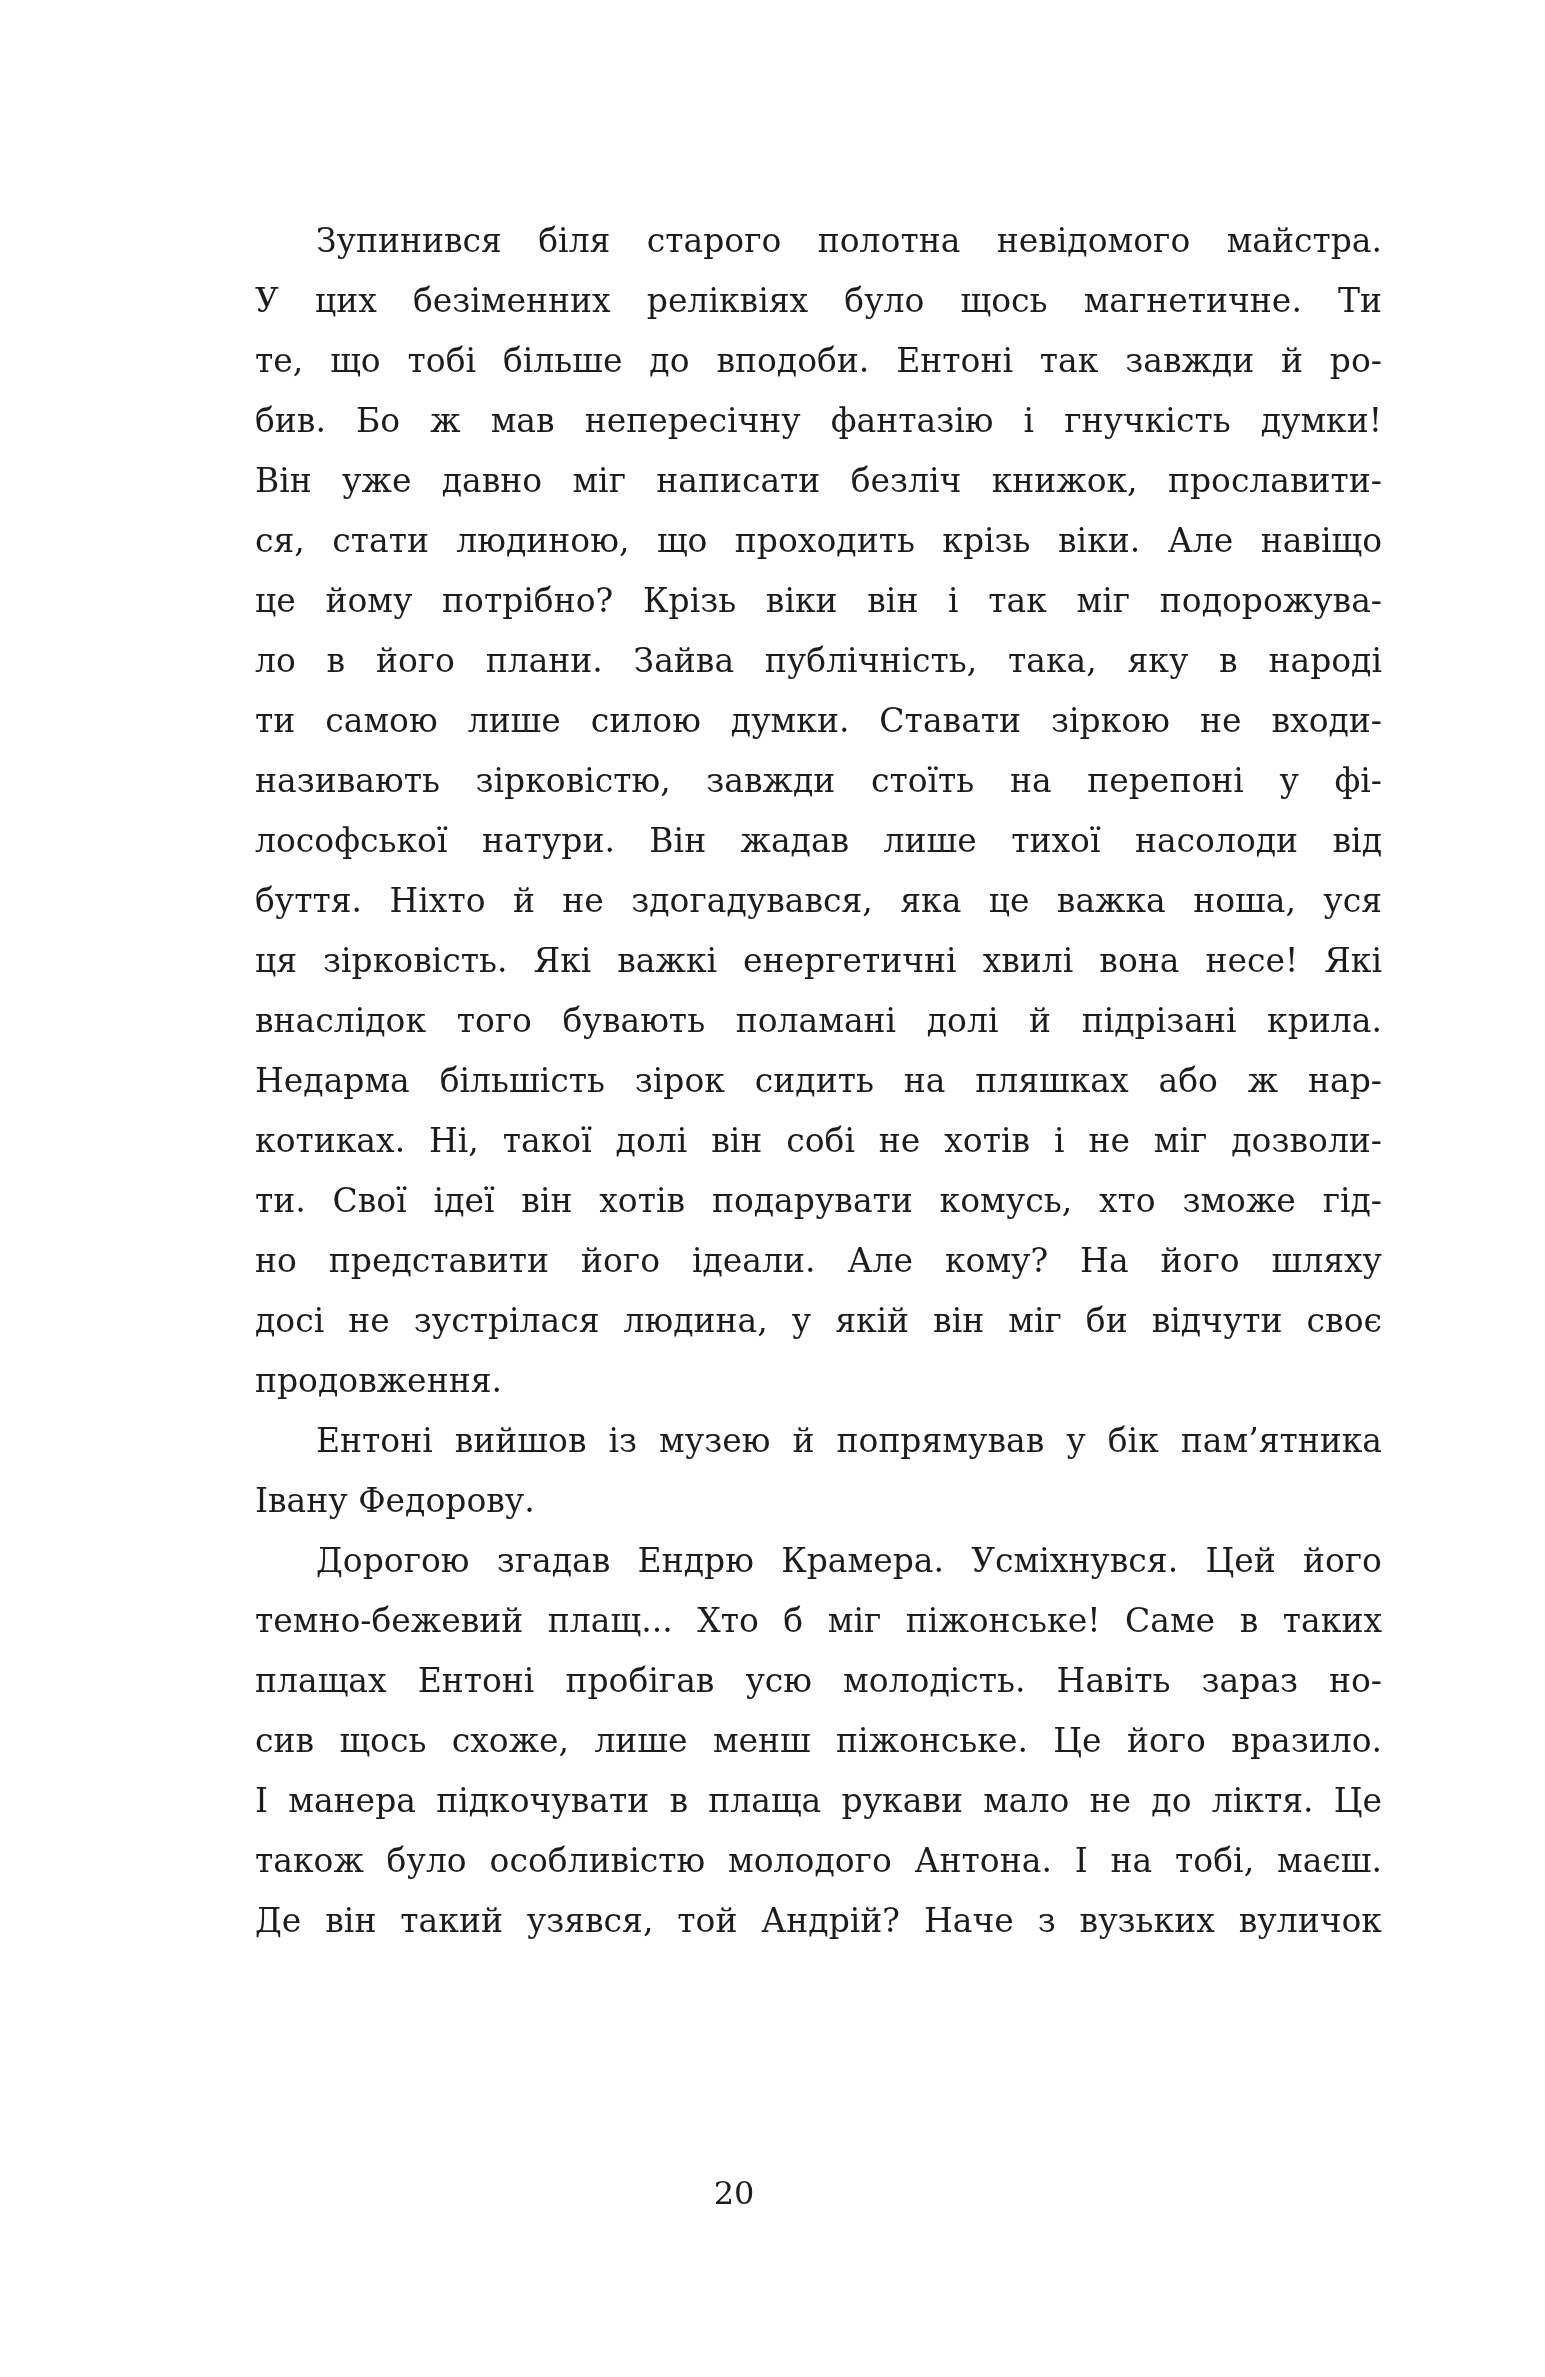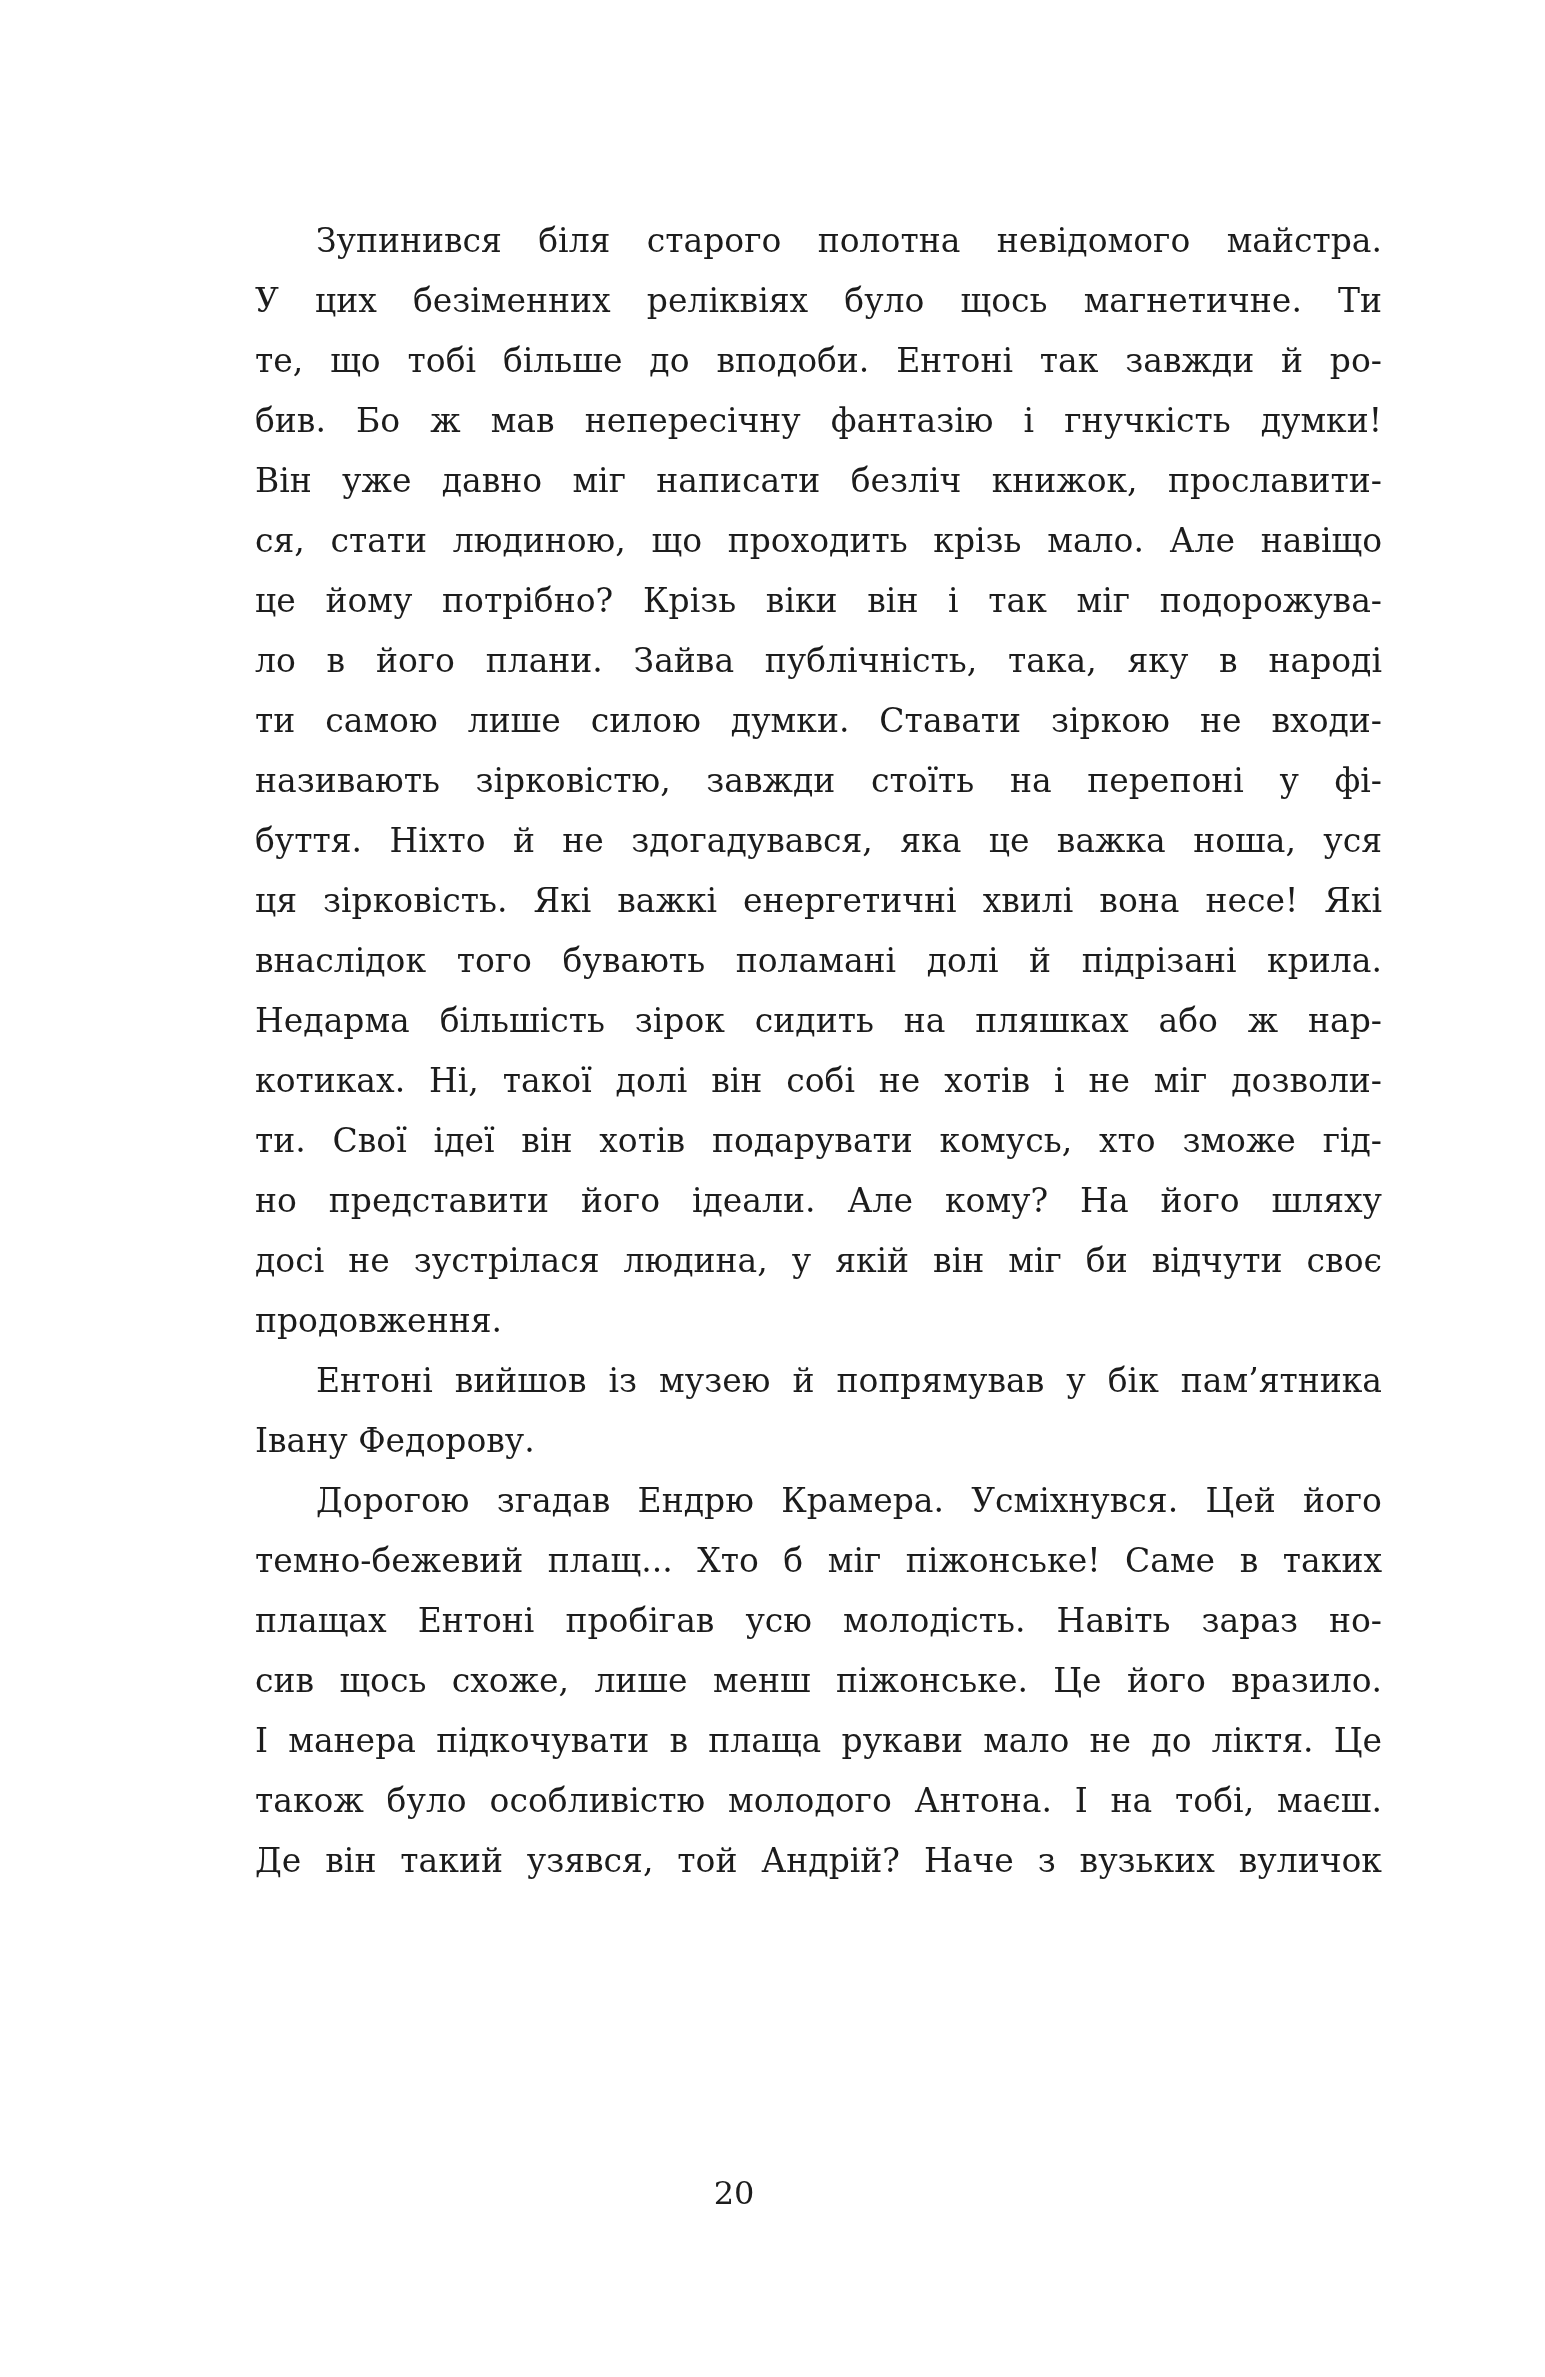--- a/index.html
+++ b/index.html
@@ -28,25 +28,26 @@
 
 <div class="page">
   <div class="text-block">
 
     <div>
       <span class="line indent">Зупинився біля старого полотна невідомого майстра.</span>
       <span class="line">У цих безіменних реліквіях було щось магнетичне. Ти</span>
       <span class="line">те, що тобі більше до вподоби. Ентоні так завжди й ро-</span>
       <span class="line">бив. Бо ж мав непересічну фантазію і гнучкість думки!</span>
       <span class="line">Він уже давно міг написати безліч книжок, прославити-</span>
-      <span class="line">ся, стати людиною, що проходить крізь мало. Але навіщо</span>
+      <span class="line">ся, стати людиною, що проходить крізь віки. Але навіщо</span>
       <span class="line">це йому потрібно? Крізь віки він і так міг подорожува-</span>
       <span class="line">ло в його плани. Зайва публічність, така, яку в народі</span>
       <span class="line">ти самою лише силою думки. Ставати зіркою не входи-</span>
       <span class="line">називають зірковістю, завжди стоїть на перепоні у фі-</span>
+      <span class="line">лософської натури. Він жадав лише тихої насолоди від</span>
       <span class="line">буття. Ніхто й не здогадувався, яка це важка ноша, уся</span>
       <span class="line">ця зірковість. Які важкі енергетичні хвилі вона несе! Які</span>
       <span class="line">внаслідок того бувають поламані долі й підрізані крила.</span>
       <span class="line">Недарма більшість зірок сидить на пляшках або ж нар-</span>
       <span class="line">котиках. Ні, такої долі він собі не хотів і не міг дозволи-</span>
       <span class="line">ти. Свої ідеї він хотів подарувати комусь, хто зможе гід-</span>
       <span class="line">но представити його ідеали. Але кому? На його шляху</span>
       <span class="line">досі не зустрілася людина, у якій він міг би відчути своє</span>
       <span class="line last">продовження.</span>
     </div>

